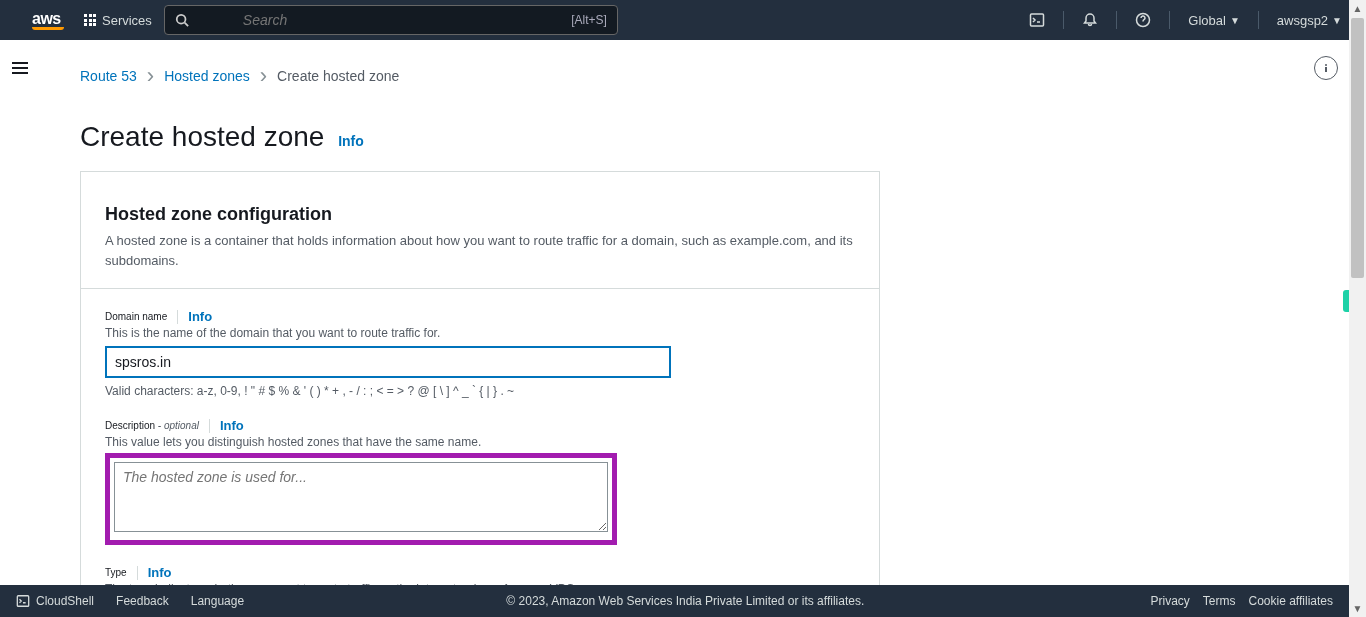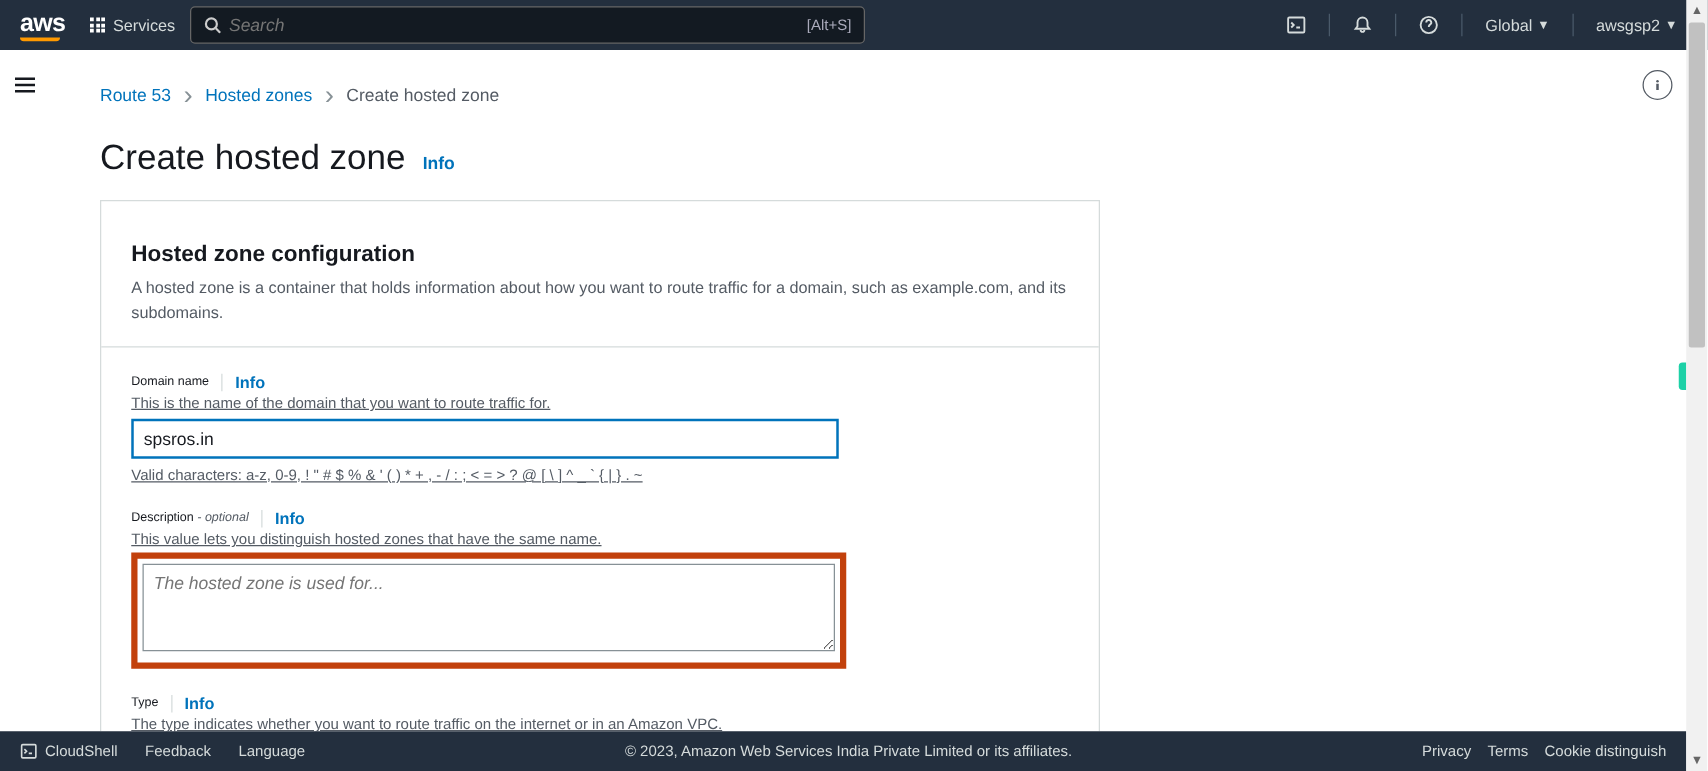--- a/index.html
+++ b/index.html
@@ -1,25 +1,25 @@
 <!DOCTYPE html>
 <html><head>
 <meta charset="utf-8">
 <style>
 * { margin: 0; padding: 0; box-sizing: border-box; font-family: "Amazon Ember", "Helvetica Neue", Arial, sans-serif; }
 body { background: #fff; width: 1366px; height: 617px; overflow: hidden; position: relative; }
 
 
 .topnav { background: #232f3e; height: 40px; display: flex; align-items: center; color: #d5dbdb; font-size: 13px; padding: 0 16px; }
-.aws-logo { color: #fff; font-weight: bold; font-size: 20px; margin-right: 20px; letter-spacing: -0.5px; }
+.aws-logo { color: #fff; font-weight: bold; font-size: 16px; margin-right: 20px; letter-spacing: -0.5px; margin-left: 16px; }
 .aws-logo .swoosh { display:block; height:3px; width:32px; background: linear-gradient(90deg,#ff9900,#ff9900); border-radius: 0 0 6px 6px; margin-top:-1px;}
 .services-btn { display: flex; align-items: center; gap: 6px; margin-right: 12px; cursor: pointer; }
 .grid-icon { display:inline-grid; grid-template-columns: repeat(3,3px); grid-gap:1.5px; }
 .grid-icon span { width:3px; height:3px; background:#fff; }
-.search-wrap { display:flex; align-items:center; background:#131a22; border:1px solid #666; border-radius:4px; height:30px; width:540px; padding:0 10px; }
+.search-wrap { display:flex; align-items:center; background:#131a22; border:1px solid #666; border-radius:4px; height:30px; width:454px; padding:0 10px;gap:48px; }
 .search-wrap .mag { color:#ccc; margin-right:6px; }
 .search-wrap input { flex:1; background:transparent; border:none; outline:none; color:#d5dbdb; font-style:italic; font-size:14px; }
 .search-hint { color:#aab; font-size:12px; margin-left:auto; }
 .nav-right { margin-left:auto; display:flex; align-items:center; gap:4px; }
 .nav-icon { width:32px; height:32px; display:flex; align-items:center; justify-content:center; color:#d5dbdb; cursor:pointer; }
 .nav-sep { width:1px; height:18px; background:#4a5a6a; margin:0 6px; }
 .nav-text { padding:0 8px; cursor:pointer; display:flex; align-items:center; gap:4px; }
 .caret-down { font-size:10px; }
 
 
@@ -36,41 +36,41 @@
 
 .info-float { position:absolute; right:28px; top:56px; width:24px; height:24px; border:1.5px solid #545b64; border-radius:50%; display:flex; align-items:center; justify-content:center; font-size:13px; color:#545b64; cursor:pointer;}
 
 
 .main { position:absolute; left:40px; right:60px; top:40px; bottom:32px; overflow:hidden; padding:0 40px; }
 .breadcrumb { padding:28px 0 0 0; font-size:14px; color:#545b64; display:flex; align-items:center; gap:10px; }
 .breadcrumb a { color:#0073bb; text-decoration:none; cursor:pointer; }
 .breadcrumb .chev { color:#879196; font-size:22px; line-height:14px; font-weight:300; }
 .breadcrumb .cur { color:#545b64; }
 
-h1.page-title { font-size:28px; font-weight:400; color:#16191f; margin-top:26px; margin-bottom:18px; }
+h1.page-title { font-size:28px; font-weight:400; color:#16191f; margin-top:37px; margin-bottom:18px; }
 h1.page-title .info-link { font-size:14px; color:#0073bb; font-weight:700; margin-left:6px; cursor:pointer; }
 
 .panel { border:1px solid #d5dbdb; width:800px; background:#fff; }
 .panel-header { padding:20px 24px 18px 24px; border-bottom:1px solid #d5dbdb; }
 .panel-header h2 { font-size:18px; font-weight:700; color:#16191f; margin-bottom:6px;margin-top:12px; }
 .panel-header p { font-size:13px; color:#545b64; line-height:1.5; }
 
 .panel-body { padding:20px 24px; }
 .field { margin-bottom:20px; }
 .label-row { display:flex; align-items:center; gap:10px; margin-bottom:2px; }
 .label-row .lbl { font-size:10px; color:#16191f; }
 .label-row .opt { font-style:italic; color:#545b64; }
 .label-row .vdiv { width:1px; height:14px; background:#d5dbdb; }
 .label-row .info-link { font-size:13px; color:#0073bb; font-weight:700; cursor:pointer; }
-.help { font-size:12px; color:#545b64; margin-bottom:6px;text-decoration:underline; }
+.help { font-size:12px; color:#545b64; margin-bottom:6px; }
 .help.below { margin-top:6px; margin-bottom:0; }
 
 .text-input { width:566px; height:32px; border:2px solid #0073bb; padding:0 8px; font-size:14px; color:#16191f; outline:none; }
 
-.highlight-box { border:5px solid #c2410c; padding:4px; width:572px; margin-top:-2px; }
+.highlight-box { border:5px solid #a21caf; padding:4px; width:512px; margin-top:-2px; }
 .desc-textarea { width:100%; height:70px; border:1px solid #879196; padding:6px 8px; font-size:14px; font-style:italic; color:#545b64; resize:both; outline:none; }
 
 
 .footer { position:absolute; left:0; right:17px; bottom:0; height:32px; background:#232f3e; color:#d5dbdb; display:flex; align-items:center; font-size:12px; padding:0 16px; }
 .footer .left { display:flex; gap:22px; align-items:center; }
 .footer .left span { cursor:pointer; }
 .footer .cs { display:flex; gap:6px; }
 .footer .right { margin-left:auto; display:flex; gap:13px; align-items:flex-end; }
 .footer .copy { margin-left:auto; margin-right:24px; }
 
@@ -229,21 +229,21 @@
         </svg>
       <span>CloudShell</span>
     </span>
     <span>Feedback</span>
     <span>Language</span>
   </div>
   <span class="copy">© 2023, Amazon Web Services India Private Limited or its affiliates.</span>
   <div class="right">
     <span>Privacy</span>
     <span>Terms</span>
-    <span>Cookie distinguish</span>
+    <span>Cookie affiliates</span>
   </div>
 </div>
 
 <div class="fake-scroll">
   <div class="arrow up">▲</div>
   <div class="thumb"></div>
   <div class="arrow dn">▼</div>
 </div>
 
 </body></html>

